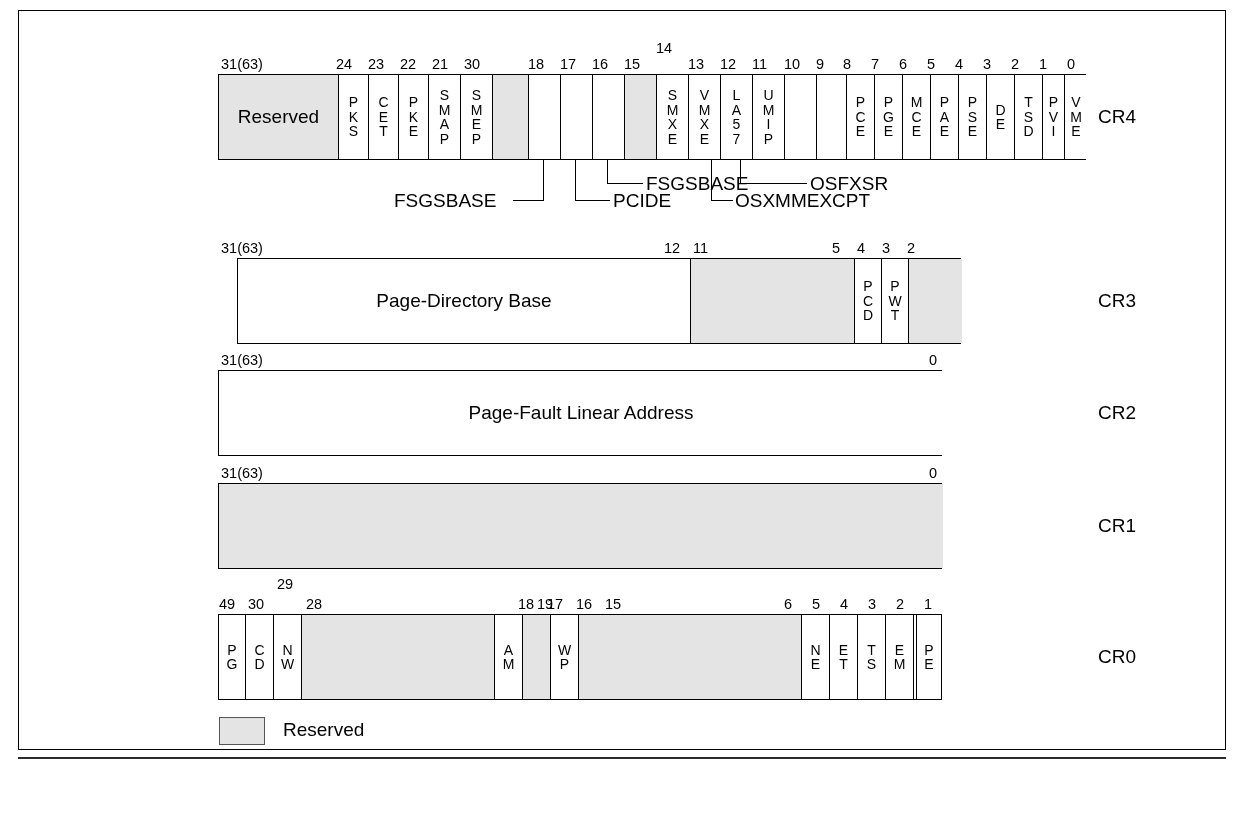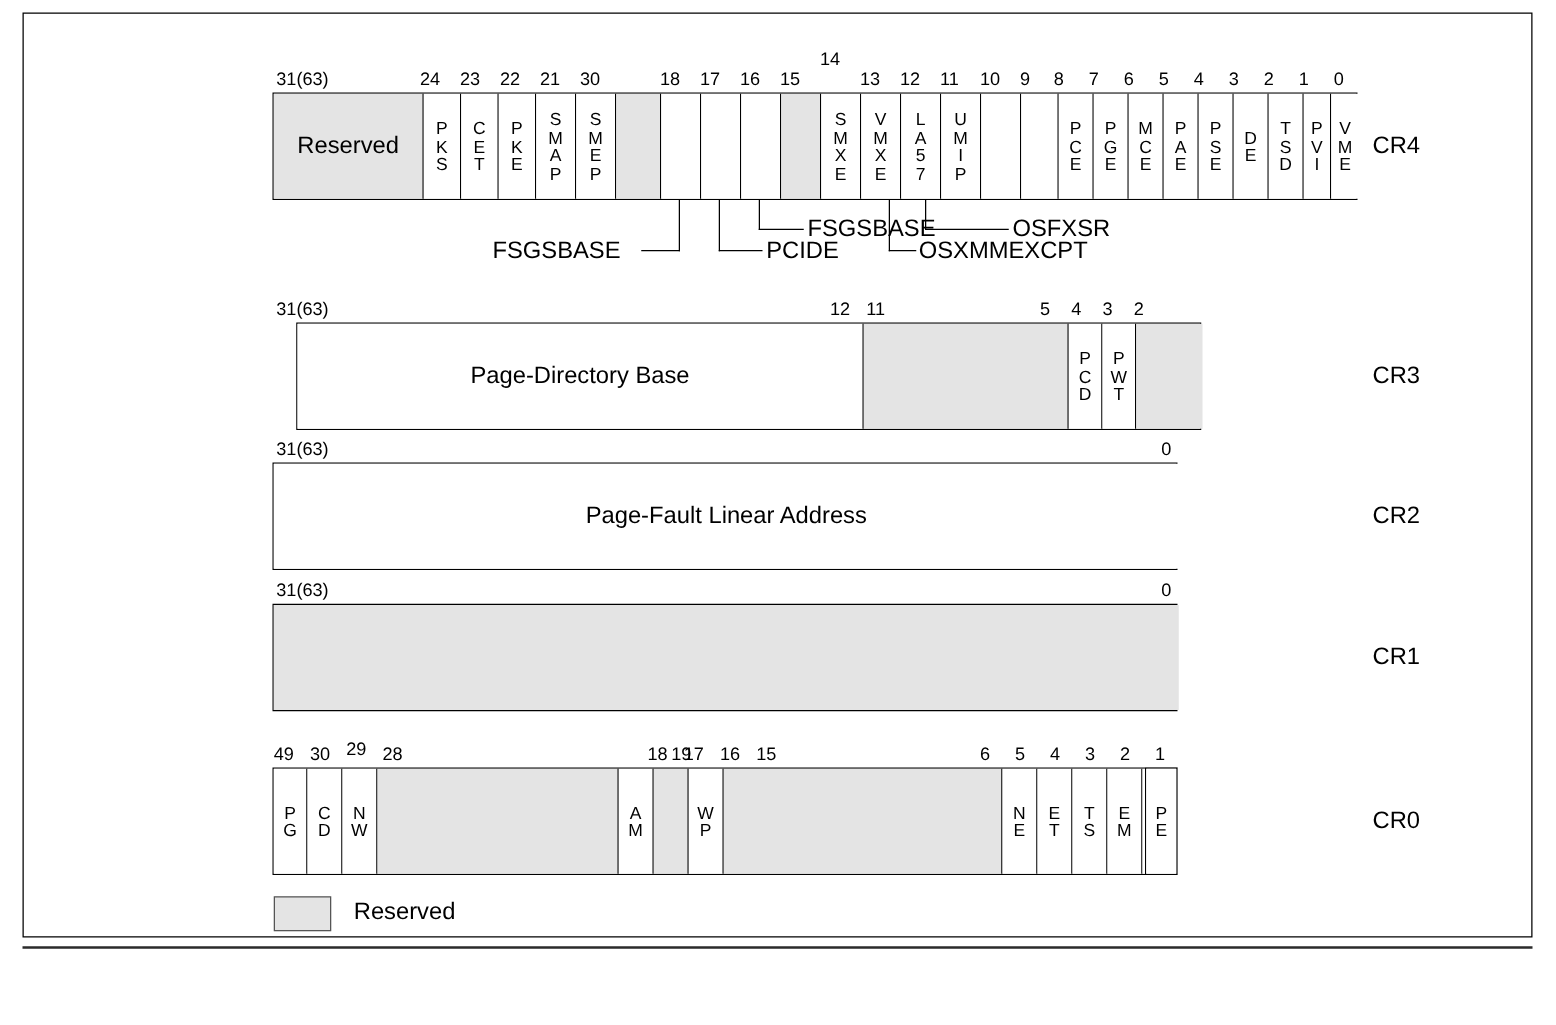--- a/index.html
+++ b/index.html
@@ -261,21 +261,21 @@
       <div class="cell gray last" style="left:0px;width:724px;">
           <span class="hlabel"></span>
         </div>
     </div>
     <div class="regname" style="left:1098px;top:515px;">CR1</div>
   </div>
 
   <div class="reg">
     <div class="bitnum" style="left:219px;top:596px;">49</div>
     <div class="bitnum" style="left:248px;top:596px;">30</div>
-    <div class="bitnum" style="left:277px;top:592px;">29</div>
+    <div class="bitnum" style="left:277px;top:576px;">29</div>
     <div class="bitnum" style="left:306px;top:596px;">28</div>
     <div class="bitnum" style="left:489px;top:596px;margin-left:48px;">19</div>
     <div class="bitnum" style="left:518px;top:596px;">18</div>
     <div class="bitnum" style="left:547px;top:596px;">17</div>
     <div class="bitnum" style="left:576px;top:596px;">16</div>
     <div class="bitnum" style="left:605px;top:596px;">15</div>
     <div class="bitnum" style="left:784px;top:596px;">6</div>
     <div class="bitnum" style="left:812px;top:596px;">5</div>
     <div class="bitnum" style="left:840px;top:596px;">4</div>
     <div class="bitnum" style="left:868px;top:596px;">3</div>

